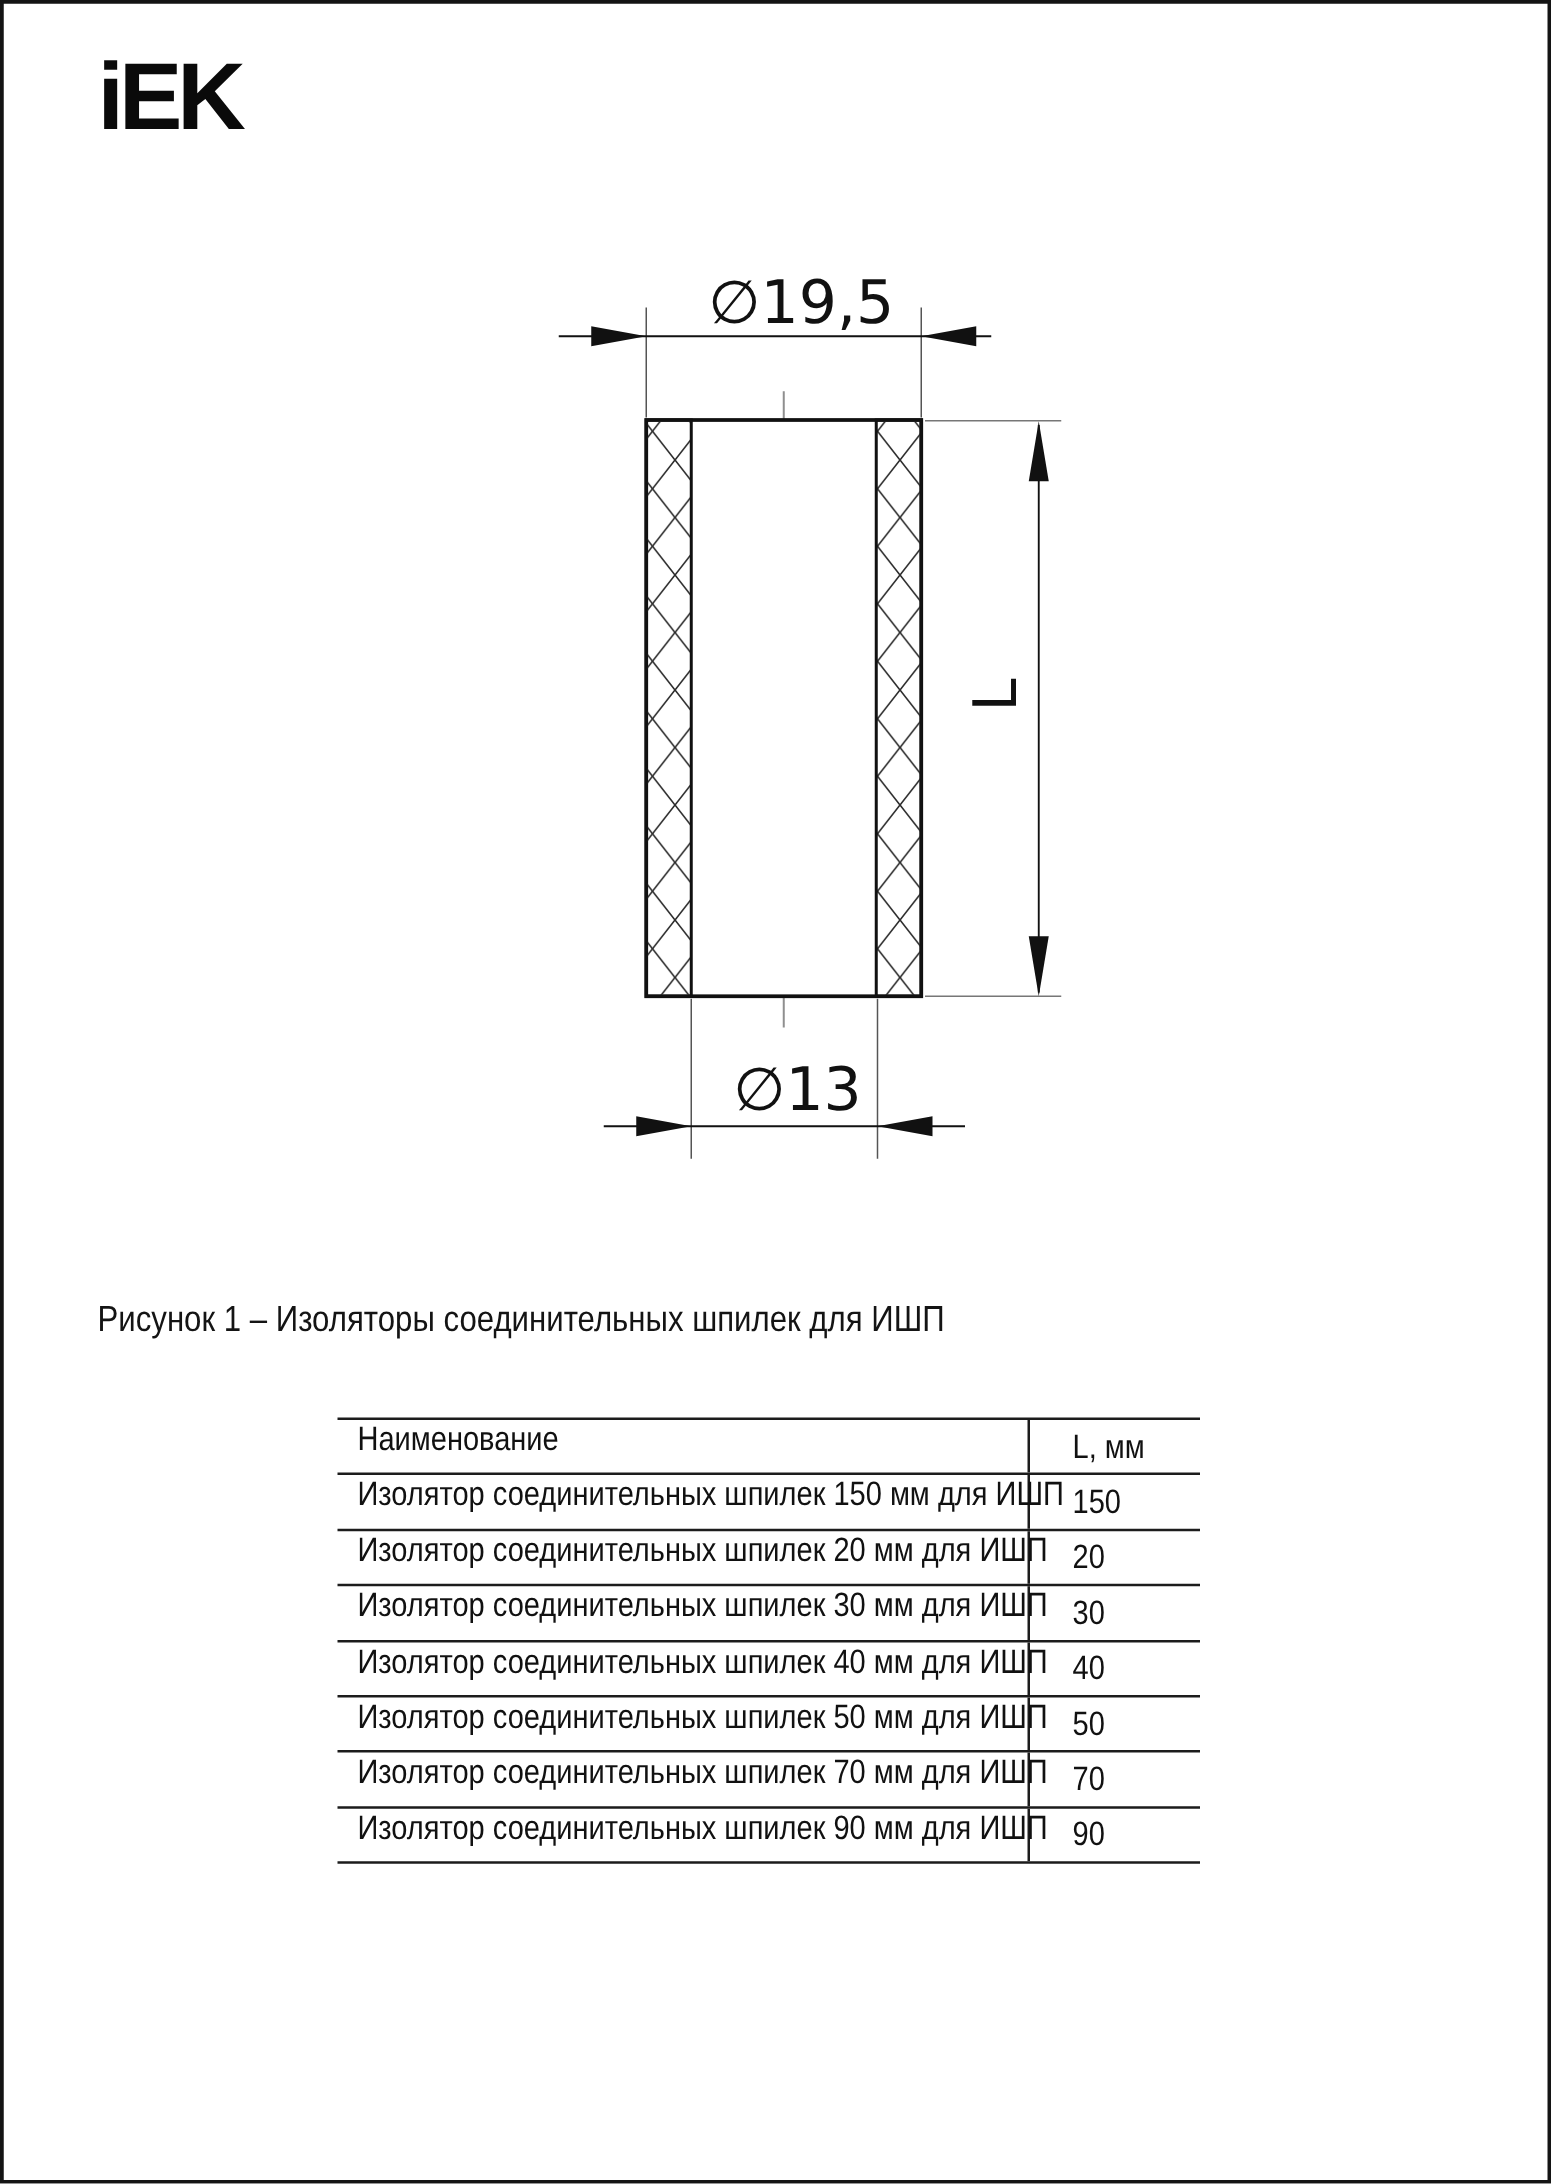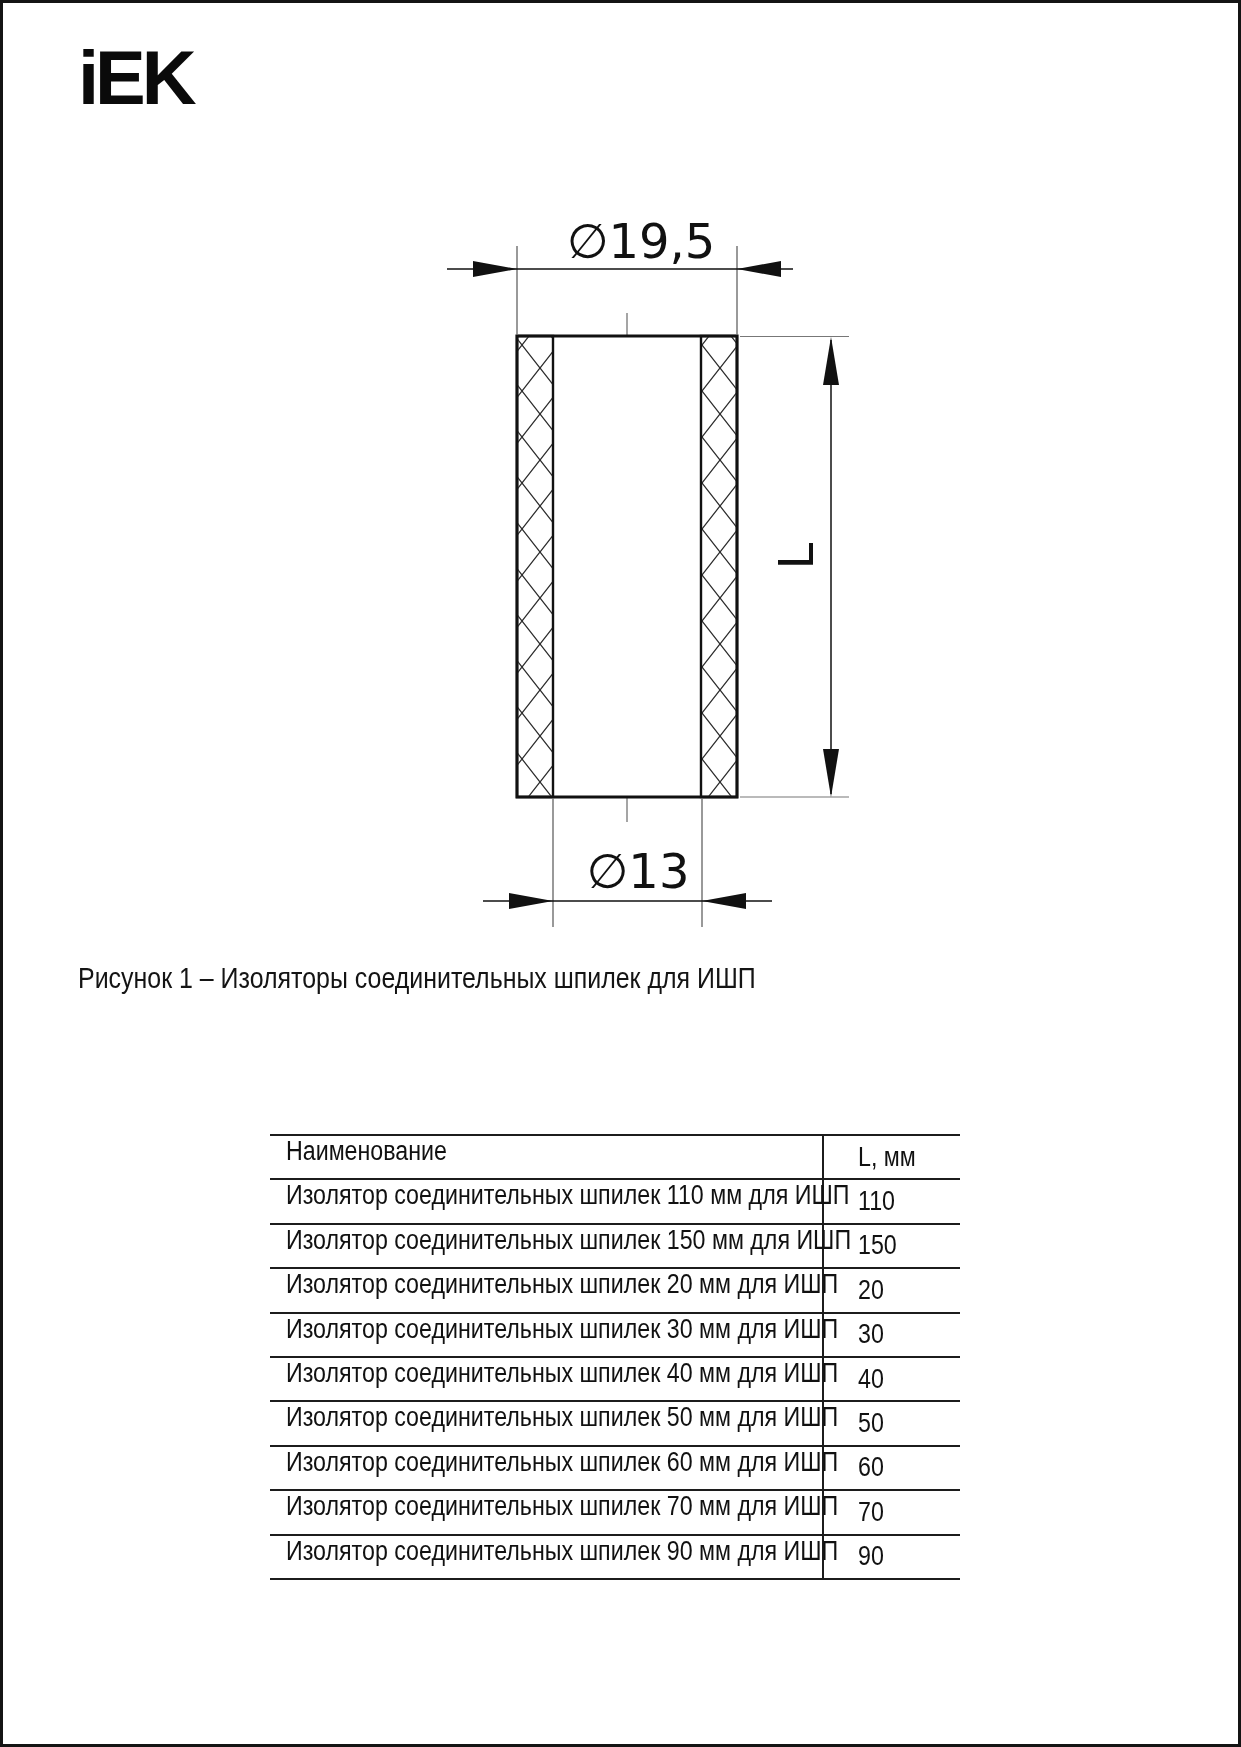--- a/index.html
+++ b/index.html
@@ -21,21 +21,21 @@
     position:absolute;left:78px;top:40px;
     font-size:76px;font-weight:bold;letter-spacing:-4px;
     color:#0a0a0a;line-height:76px;
     font-family:"Liberation Sans", sans-serif;
   }
   .drawing{
     position:absolute;left:380px;top:170px;
     width:480px;height:790px;
   }
   .caption{
-    position:absolute;left:78px;top:960px;
+    position:absolute;left:78px;top:1038px;
     font-size:29px;line-height:36px;color:#141414;
     white-space:nowrap;
   }
   .cond{
     display:inline-block;
     transform:scaleX(0.86);
     transform-origin:0 50%;
     white-space:nowrap;
   }
   .spec-table{
@@ -116,26 +116,20 @@
 
   <div class="spec-table">
     <div class="t-row">
       <div class="t-cell-name"><span class="cond">Наименование</span></div>
       <div class="t-cell-val">
           <span class="cond">L, мм</span>
         </div>
     </div>
 
     <div class="t-row">
-      <div class="t-cell-name"><span class="cond">Изолятор соединительных шпилек 110 мм для ИШП</span></div>
-      <div class="t-cell-val">
-          <span class="cond">110</span>
-        </div>
-    </div>
-    <div class="t-row">
       <div class="t-cell-name"><span class="cond">Изолятор соединительных шпилек 150 мм для ИШП</span></div>
       <div class="t-cell-val">
           <span class="cond">150</span>
         </div>
     </div>
     <div class="t-row">
       <div class="t-cell-name"><span class="cond">Изолятор соединительных шпилек 20 мм для ИШП</span></div>
       <div class="t-cell-val">
           <span class="cond">20</span>
         </div>
@@ -152,26 +146,20 @@
           <span class="cond">40</span>
         </div>
     </div>
     <div class="t-row">
       <div class="t-cell-name"><span class="cond">Изолятор соединительных шпилек 50 мм для ИШП</span></div>
       <div class="t-cell-val">
           <span class="cond">50</span>
         </div>
     </div>
     <div class="t-row">
-      <div class="t-cell-name"><span class="cond">Изолятор соединительных шпилек 60 мм для ИШП</span></div>
-      <div class="t-cell-val">
-          <span class="cond">60</span>
-        </div>
-    </div>
-    <div class="t-row">
       <div class="t-cell-name"><span class="cond">Изолятор соединительных шпилек 70 мм для ИШП</span></div>
       <div class="t-cell-val">
           <span class="cond">70</span>
         </div>
     </div>
     <div class="t-row">
       <div class="t-cell-name"><span class="cond">Изолятор соединительных шпилек 90 мм для ИШП</span></div>
       <div class="t-cell-val">
           <span class="cond">90</span>
         </div>

